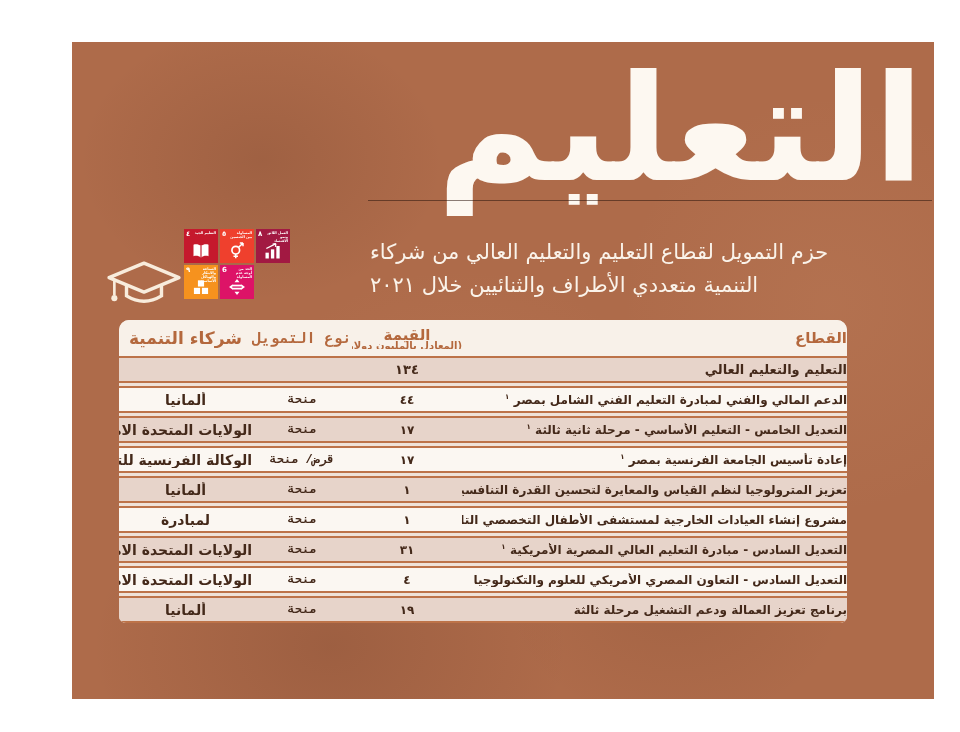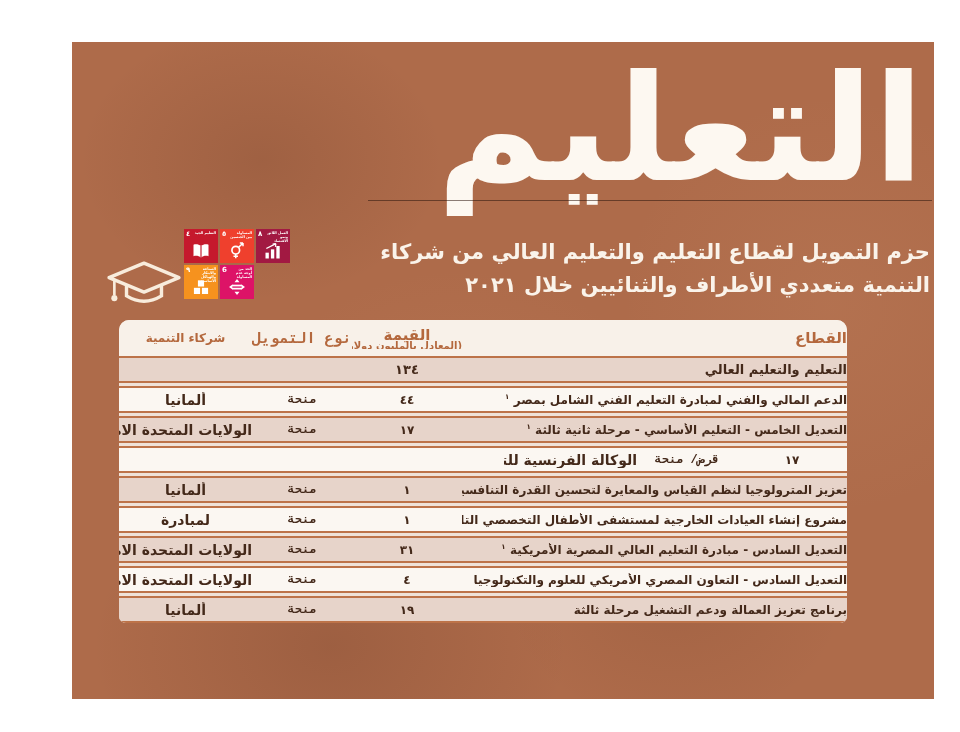--- a/index.html
+++ b/index.html
@@ -16,21 +16,21 @@
     overflow:hidden;
   }
   .big-title{
     position:absolute;top:-12px;right:10px;left:0;
     font-size:148px;font-weight:bold;color:#fdf8f1;text-align:right;
     line-height:1.35;letter-spacing:0;
   }
   .title-rule{position:absolute;top:158px;left:296px;right:2px;height:0;border-top:1.5px solid rgba(45,22,12,.55);}
   .subtitle{
     position:absolute;top:194px;right:4px;width:560px;
-    color:#faf3ea;font-size:21px;font-weight:bold;text-align:right;line-height:33px;
+    color:#faf3ea;font-size:21px;font-weight:normal;text-align:left;line-height:33px;
   }
   
   .cap{position:absolute;left:34px;top:216px;width:76px;height:56px;}
   
   .sdg-grid{
     position:absolute;left:112px;top:187px;width:106px;height:72px;
     display:grid;grid-template-columns:repeat(3,34px);grid-template-rows:repeat(2,34px);gap:2px;
   }
   .sdg{position:relative;overflow:hidden;}
   .sdg .num{position:absolute;top:1px;left:2px;font-size:7px;font-weight:bold;color:#fff;line-height:8px;}
@@ -52,21 +52,21 @@
   }
   .trow:first-of-type{margin-top:0;border-top:none;}
   .trow-beige{background:#e7d4ca;}
   .trow-white{background:#fbf7f2;}
   .trow-total{background:#e7d4ca;font-size:13px;}
   .cell{white-space:nowrap;overflow:hidden;}
   .c-sector{flex:1;text-align:right;padding-left:6px;}
   .c-value{width:110px;text-align:center;}
   .c-type{width:100px;text-align:center;font-family:Liberation Mono, monospace;}
   .c-partners{width:133px;text-align:center;font-size:14px;}
-  .thead .c-partners{font-size:12px;}
+  .thead .c-partners{font-size:17px;}
   .hv{line-height:14px;}
   .hv .sub{display:block;font-size:10px;font-weight:bold;color:#b4683d;line-height:7px;}
   sup.note{font-size:7px;vertical-align:super;margin-right:2px;}
   
   .footnotes{
     position:absolute;top:582px;right:40px;text-align:right;
     color:#f8efe6;font-size:13px;font-weight:bold;line-height:22px;
   }
 </style>
 </head>
@@ -168,20 +168,21 @@
           <div class="cell c-type">منحة</div>
           <div class="cell c-partners">ألمانيا</div>
         </div>
         <div class="trow trow-beige">
           <div class="cell c-sector">التعديل الخامس - التعليم الأساسي - مرحلة ثانية ثالثة<sup class="note"> ١</sup></div>
           <div class="cell c-value">١٧</div>
           <div class="cell c-type">منحة</div>
           <div class="cell c-partners">الولايات المتحدة الامريكية</div>
         </div>
         <div class="trow trow-white">
+          <div class="cell c-sector">إعادة تأسيس الجامعة الفرنسية بمصر<sup class="note"> ١</sup></div>
           <div class="cell c-value">١٧</div>
           <div class="cell c-type">قرض/ منحة</div>
           <div class="cell c-partners">الوكالة الفرنسية للتنمية</div>
         </div>
         <div class="trow trow-beige">
           <div class="cell c-sector">تعزيز المترولوجيا لنظم القياس والمعايرة لتحسين القدرة التنافسية للاقتصاد المصري</div>
           <div class="cell c-value">١</div>
           <div class="cell c-type">منحة</div>
           <div class="cell c-partners">ألمانيا</div>
         </div>

